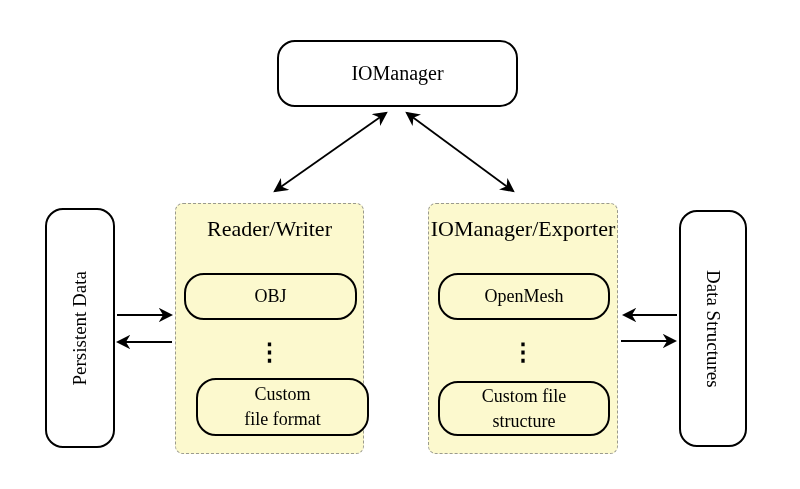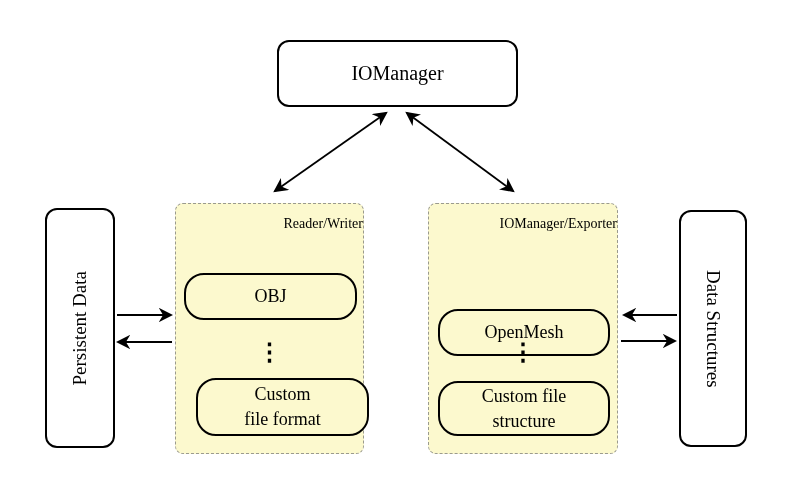--- a/index.html
+++ b/index.html
@@ -6,51 +6,51 @@
   .canvas{
     position:relative;width:800px;height:489px;background:#ffffff;
     font-family:"Liberation Serif","DejaVu Serif",serif;color:#000;overflow:hidden;
   }
   .arrows{position:absolute;left:0;top:0;z-index:3;pointer-events:none;}
   .arrows line{stroke:var(--line,#000);stroke-width:1.8;}
   #arrowhead path{fill:var(--line,#000);}
 
   .node{
     position:absolute;background:var(--node-fill,#fff);
-    border:2.5px solid var(--line,#000);border-radius:12px;
+    border:2.5px solid var(--line,#000);border-radius:18px;
     display:flex;align-items:center;justify-content:center;
     box-sizing:border-box;z-index:2;
   }
   .iomanager{left:277px;top:40px;width:241px;height:67px;font-size:20px;}
   .vbox-left{left:45px;top:208px;width:70px;height:240px;font-size:19px;}
   .vbox-right{left:679px;top:210px;width:68px;height:237px;font-size:19px;}
   .vtext-up{writing-mode:vertical-rl;transform:rotate(180deg);}
   .vtext-down{writing-mode:vertical-rl;}
 
   .group{
     position:absolute;top:203px;height:251px;
     background:var(--container-fill,#fcf9ce);
     border:1.5px dashed var(--container-border,#9a9a8e);
     border-radius:8px;box-sizing:border-box;z-index:1;
   }
   .group-reader{left:175px;width:189px;}
   .group-importer{left:428px;width:190px;}
   .gtitle{
-    position:absolute;top:12px;left:0;right:0;text-align:right;font-size:14px;
+    position:absolute;top:12px;left:0;right:0;text-align:center;font-size:22px;
   }
   .inner{
     position:absolute;background:var(--container-fill,#fcf9ce);
     border:2.5px solid var(--line,#000);border-radius:20px;
     display:flex;align-items:center;justify-content:center;
     text-align:center;font-size:18px;line-height:25px;
     white-space:pre-line;box-sizing:border-box;
   }
   .inner-top{left:8px;top:69px;width:173px;height:47px;}
   .inner-bottom-reader{left:8px;top:174px;width:173px;height:58px;margin-left:12px;}
-  .inner-top-importer{left:9px;top:69px;width:172px;height:47px;margin-top:36px;}
+  .inner-top-importer{left:9px;top:69px;width:172px;height:47px;}
   .inner-bottom-importer{left:9px;top:177px;width:172px;height:55px;}
   .dots{
     position:absolute;left:0;right:0;top:126px;height:44px;
     display:flex;align-items:center;justify-content:center;
     font-size:24px;font-weight:bold;
   }
 </style>
 </head>
 <body>
 

